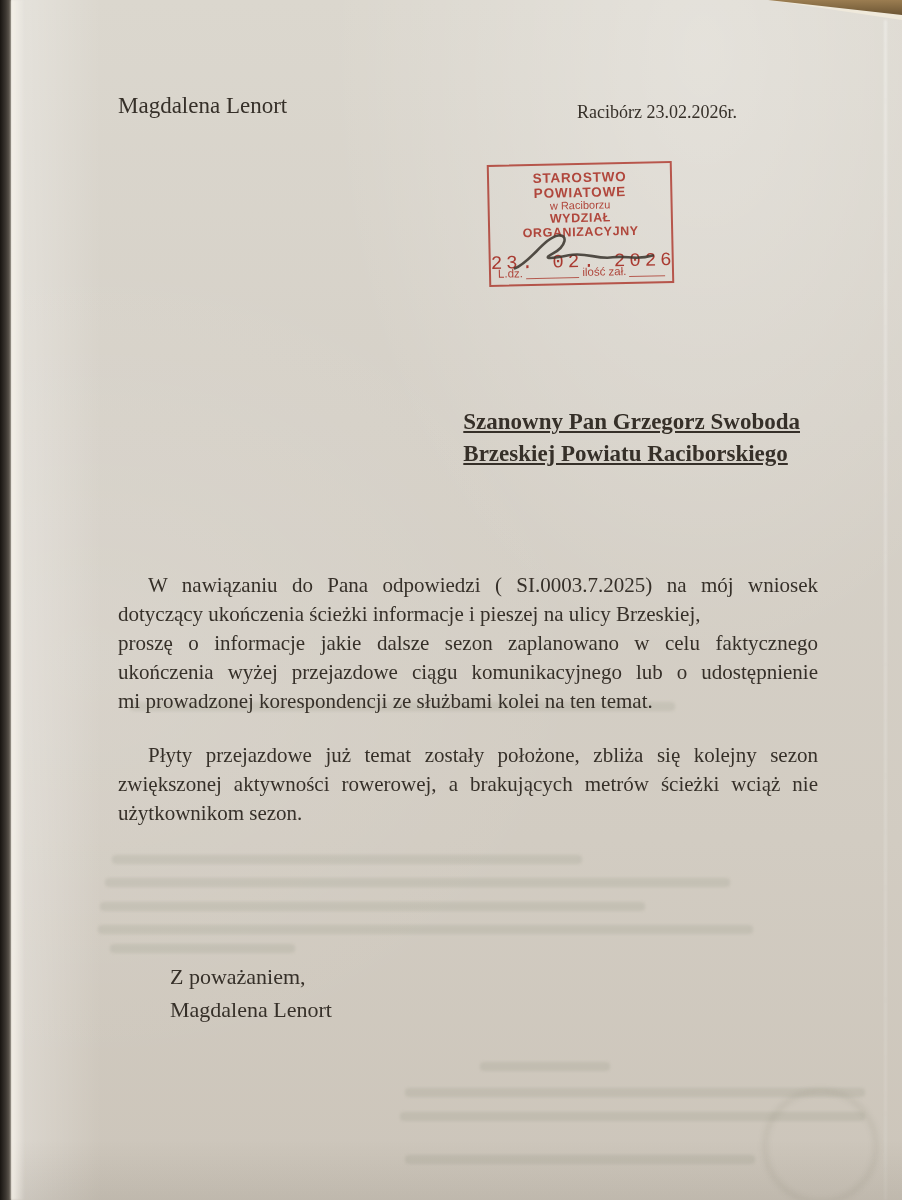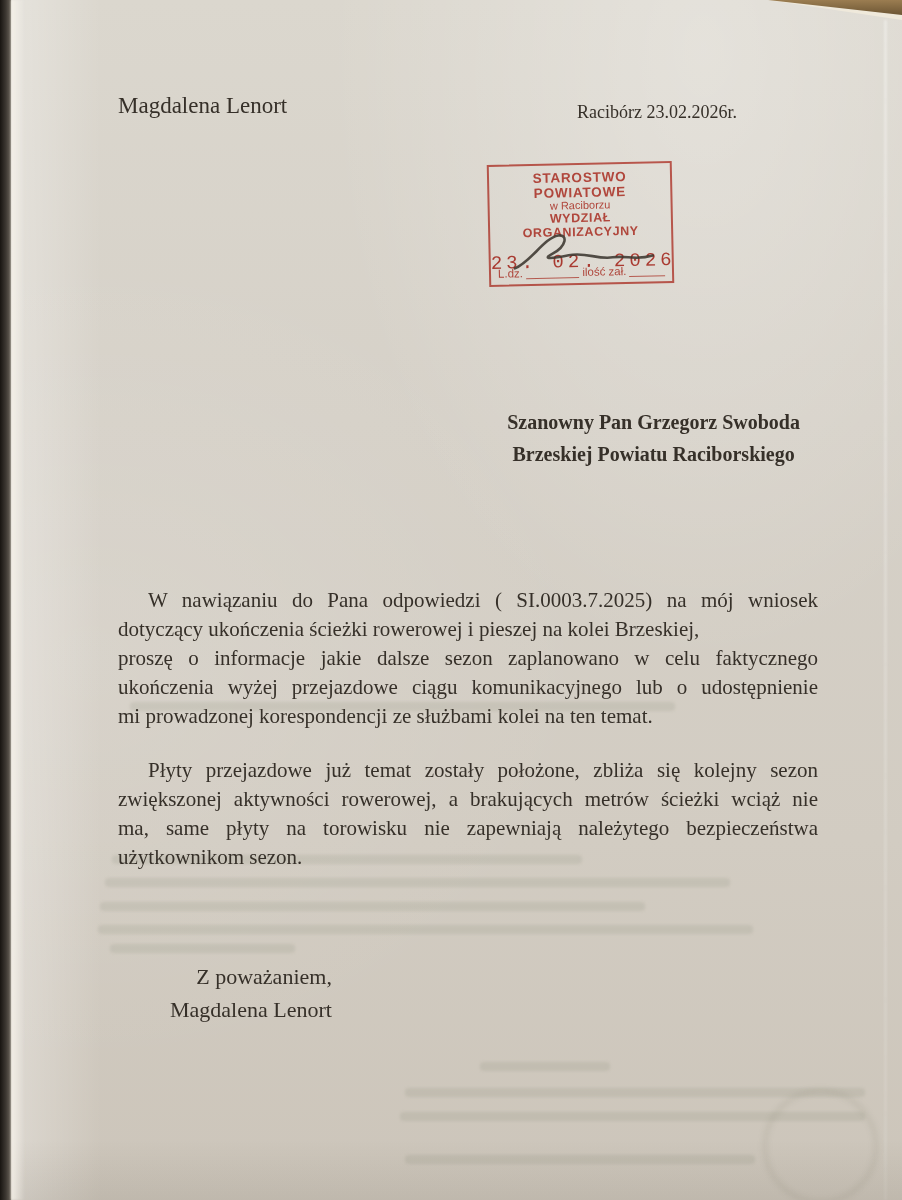--- a/index.html
+++ b/index.html
@@ -47,29 +47,29 @@
     position: absolute; right: 0; top: 0; width: 134px; height: 15px;
     background: linear-gradient(180deg, #9b7d51, #6d5634);
     clip-path: polygon(0 0, 100% 0, 100% 100%);
   }
   
   .ink { color: #363029; }
   .sender { position: absolute; left: 118px; top: 90px; font-size: 23px; line-height: 32px; }
   .dateline { position: absolute; left: 577px; top: 102px; font-size: 18px; }
   .recipient {
     position: absolute; right: 102px; top: 406px;
-    text-align: center; font-weight: bold; font-size: 20px; line-height: 32px;
+    text-align: left; font-weight: bold; font-size: 23px; line-height: 32px; text-decoration: underline;
   }
-  .para { position: absolute; left: 118px; width: 700px; font-size: 21px; line-height: 29px; margin-top: 15px; }
+  .para { position: absolute; left: 118px; width: 700px; font-size: 21px; line-height: 29px; }
   .p1 { top: 571px; }
   .p2 { top: 741px; }
   .bline { width: 100%; }
   .just { text-align: justify; text-align-last: justify; }
   .indent { text-indent: 30px; }
-  .closing { position: absolute; left: 170px; top: 960px; font-size: 22px; line-height: 33px; text-align: right; }
+  .closing { position: absolute; left: 170px; top: 960px; font-size: 22px; line-height: 33px; }
   
   .stamp {
     position: absolute; left: 488px; top: 163px; width: 185px; height: 122px;
     border: 2.5px solid rgba(201,72,61,0.85);
     transform: rotate(-1.2deg);
     color: rgba(198,67,56,0.92);
     font-family: "Liberation Sans", sans-serif;
     text-align: center;
     mix-blend-mode: multiply;
     box-sizing: border-box;
@@ -144,30 +144,29 @@
     </svg>
   </div>
 
   <div class="recipient ink">
     <div>Szanowny Pan Grzegorz Swoboda</div>
     <div>Brzeskiej Powiatu Raciborskiego</div>
   </div>
 
   <div class="para p1 ink">
     <div class="bline just indent">W nawiązaniu do Pana odpowiedzi ( SI.0003.7.2025) na mój wniosek</div>
-    <div class="bline">dotyczący ukończenia ścieżki rowerowej i pieszej na kolei Brzeskiej,</div>
+    <div class="bline">dotyczący ukończenia ścieżki informacje i pieszej na ulicy Brzeskiej,</div>
     <div class="bline just">proszę o informacje jakie dalsze sezon zaplanowano w celu faktycznego</div>
     <div class="bline just">ukończenia wyżej przejazdowe ciągu komunikacyjnego lub o udostępnienie</div>
     <div class="bline">mi prowadzonej korespondencji ze służbami kolei na ten temat.</div>
   </div>
 
   <div class="para p2 ink">
     <div class="bline just indent">Płyty przejazdowe już temat zostały położone, zbliża się kolejny sezon</div>
     <div class="bline just">zwiększonej aktywności rowerowej, a brakujących metrów ścieżki wciąż nie</div>
-    <div class="bline just">ma, same płyty na torowisku nie zapewniają należytego bezpieczeństwa</div>
     <div class="bline">użytkownikom sezon.</div>
   </div>
 
   <div class="closing ink">
     <div>Z poważaniem,</div>
     <div>Magdalena Lenort</div>
   </div>
 
   <div class="bottom-shade"></div>
 </div>

